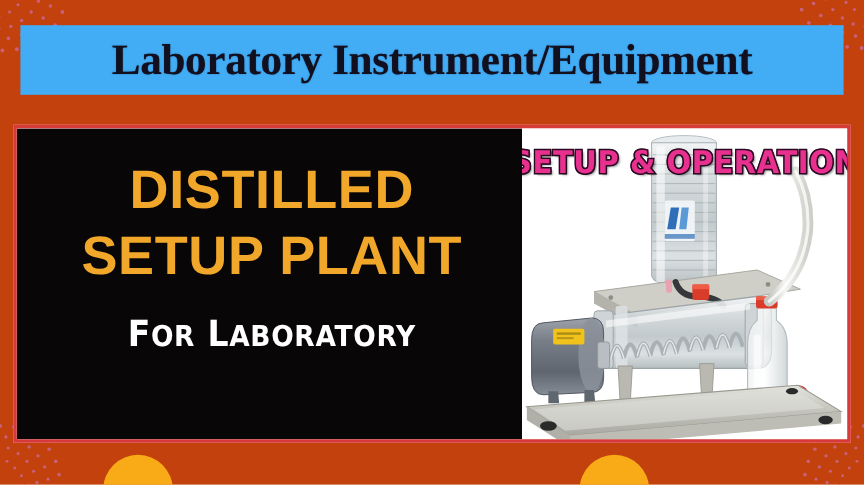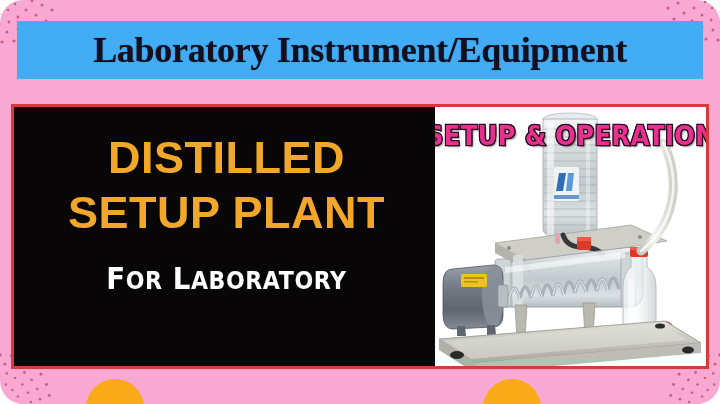--- a/index.html
+++ b/index.html
@@ -5,22 +5,21 @@
   * { box-sizing: border-box; margin: 0; padding: 0; }
   html, body {
     width: 720px; height: 404px;
     overflow: hidden;
     background: #ffffff;
     font-family: "Liberation Sans", sans-serif;
   }
   #poster {
     position: relative;
     width: 720px; height: 404px;
-    background: #f9a8d4;
-    border-radius: 23px;
+    background: #c2410c;
   }
 
   
   .halftone { position: absolute; pointer-events: none; }
   .ht-tl { left: -46px; top: -48px; width: 130px; height: 130px; }
   .ht-tr { right: -46px; top: -50px; width: 130px; height: 130px; }
   .ht-bl { left: -44px; bottom: -34px; width: 120px; height: 120px; }
   .ht-br { right: -44px; bottom: -34px; width: 120px; height: 120px; }
 
   

